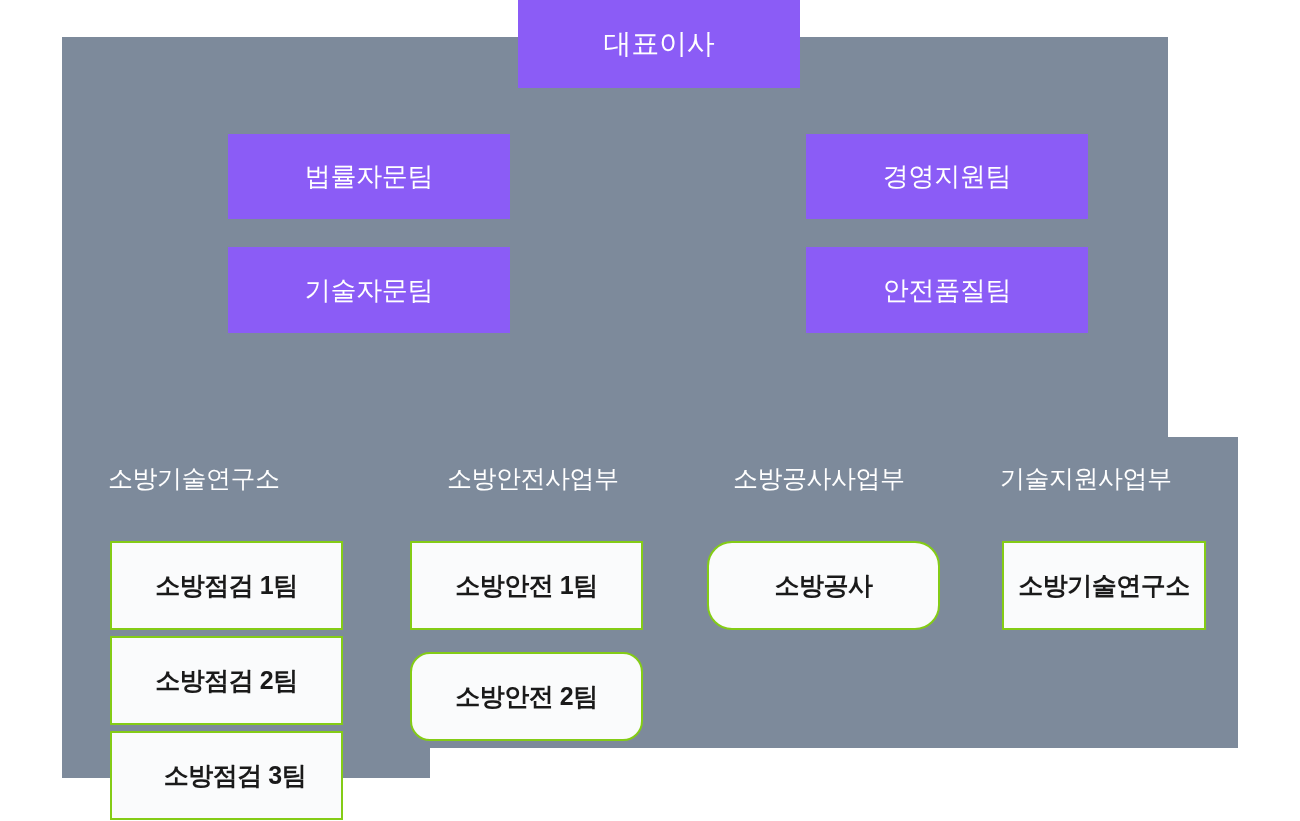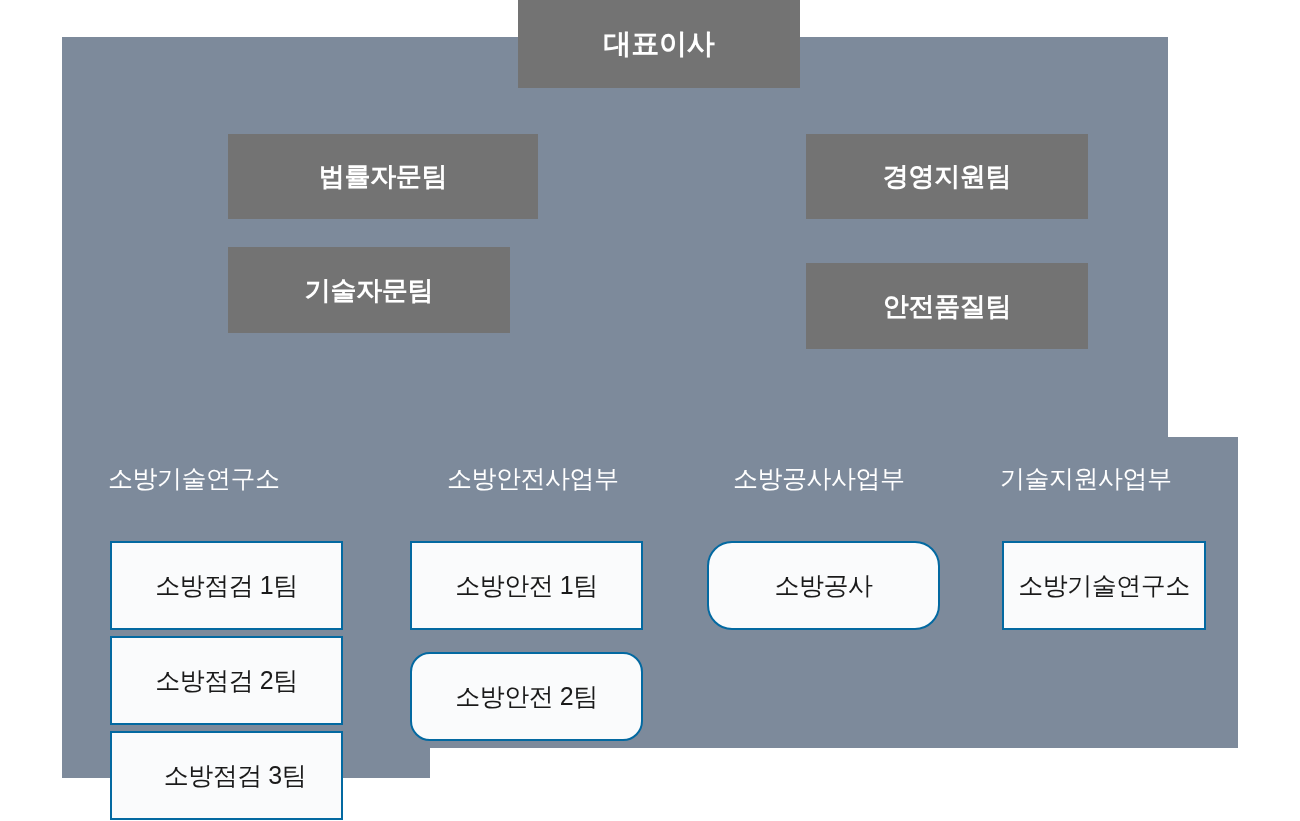--- a/index.html
+++ b/index.html
@@ -31,56 +31,56 @@
   .notch {
     position: absolute;
     background: #ffffff;
   }
   .notch-br  { left: 1080px; top: 748px; width: 160px; height: 75px; }
   .notch-bm  { left: 430px;  top: 748px; width: 652px; height: 75px; }
 
   
   .blue-box {
     position: absolute;
-    background: #737373;
+    background: #8b5cf6;
     color: #ffffff;
-    font-weight: bold;
+    font-weight: normal;
     display: flex;
     align-items: center;
     justify-content: center;
     letter-spacing: -0.3px;
   }
   .box-ceo      { left: 518px; top: 0px;   width: 282px; height: 88px;  font-size: 28px; }
-  .box-legal    { left: 228px; top: 134px; width: 310px; height: 85px;  font-size: 26px; }
+  .box-legal    { left: 228px; top: 134px; width: 282px; height: 85px;  font-size: 26px; }
   .box-tech     { left: 228px; top: 247px; width: 282px; height: 86px;  font-size: 26px; }
   .box-mgmt     { left: 806px; top: 134px; width: 282px; height: 85px;  font-size: 26px; }
-  .box-safety   { left: 806px; top: 247px; width: 282px; height: 86px;  font-size: 26px; margin-top: 16px; }
+  .box-safety   { left: 806px; top: 247px; width: 282px; height: 86px;  font-size: 26px; }
 
   
   .division-header {
     position: absolute;
     color: #ffffff;
     font-size: 25px;
     font-weight: normal;
     white-space: nowrap;
     letter-spacing: -0.5px;
   }
 
   
   .team-box {
     position: absolute;
     background: #fafbfc;
-    border: 2px solid #0369a1;
+    border: 2px solid #84cc16;
     box-sizing: border-box;
     display: flex;
     align-items: center;
     justify-content: center;
     color: #1a1a1a;
     font-size: 25px;
-    font-weight: normal;
+    font-weight: bold;
     letter-spacing: -0.5px;
     white-space: nowrap;
   }
 </style>
 </head>
 <body>
 
 <div id="org-chart">
 
   <div class="backdrop-part bd-main"></div>

